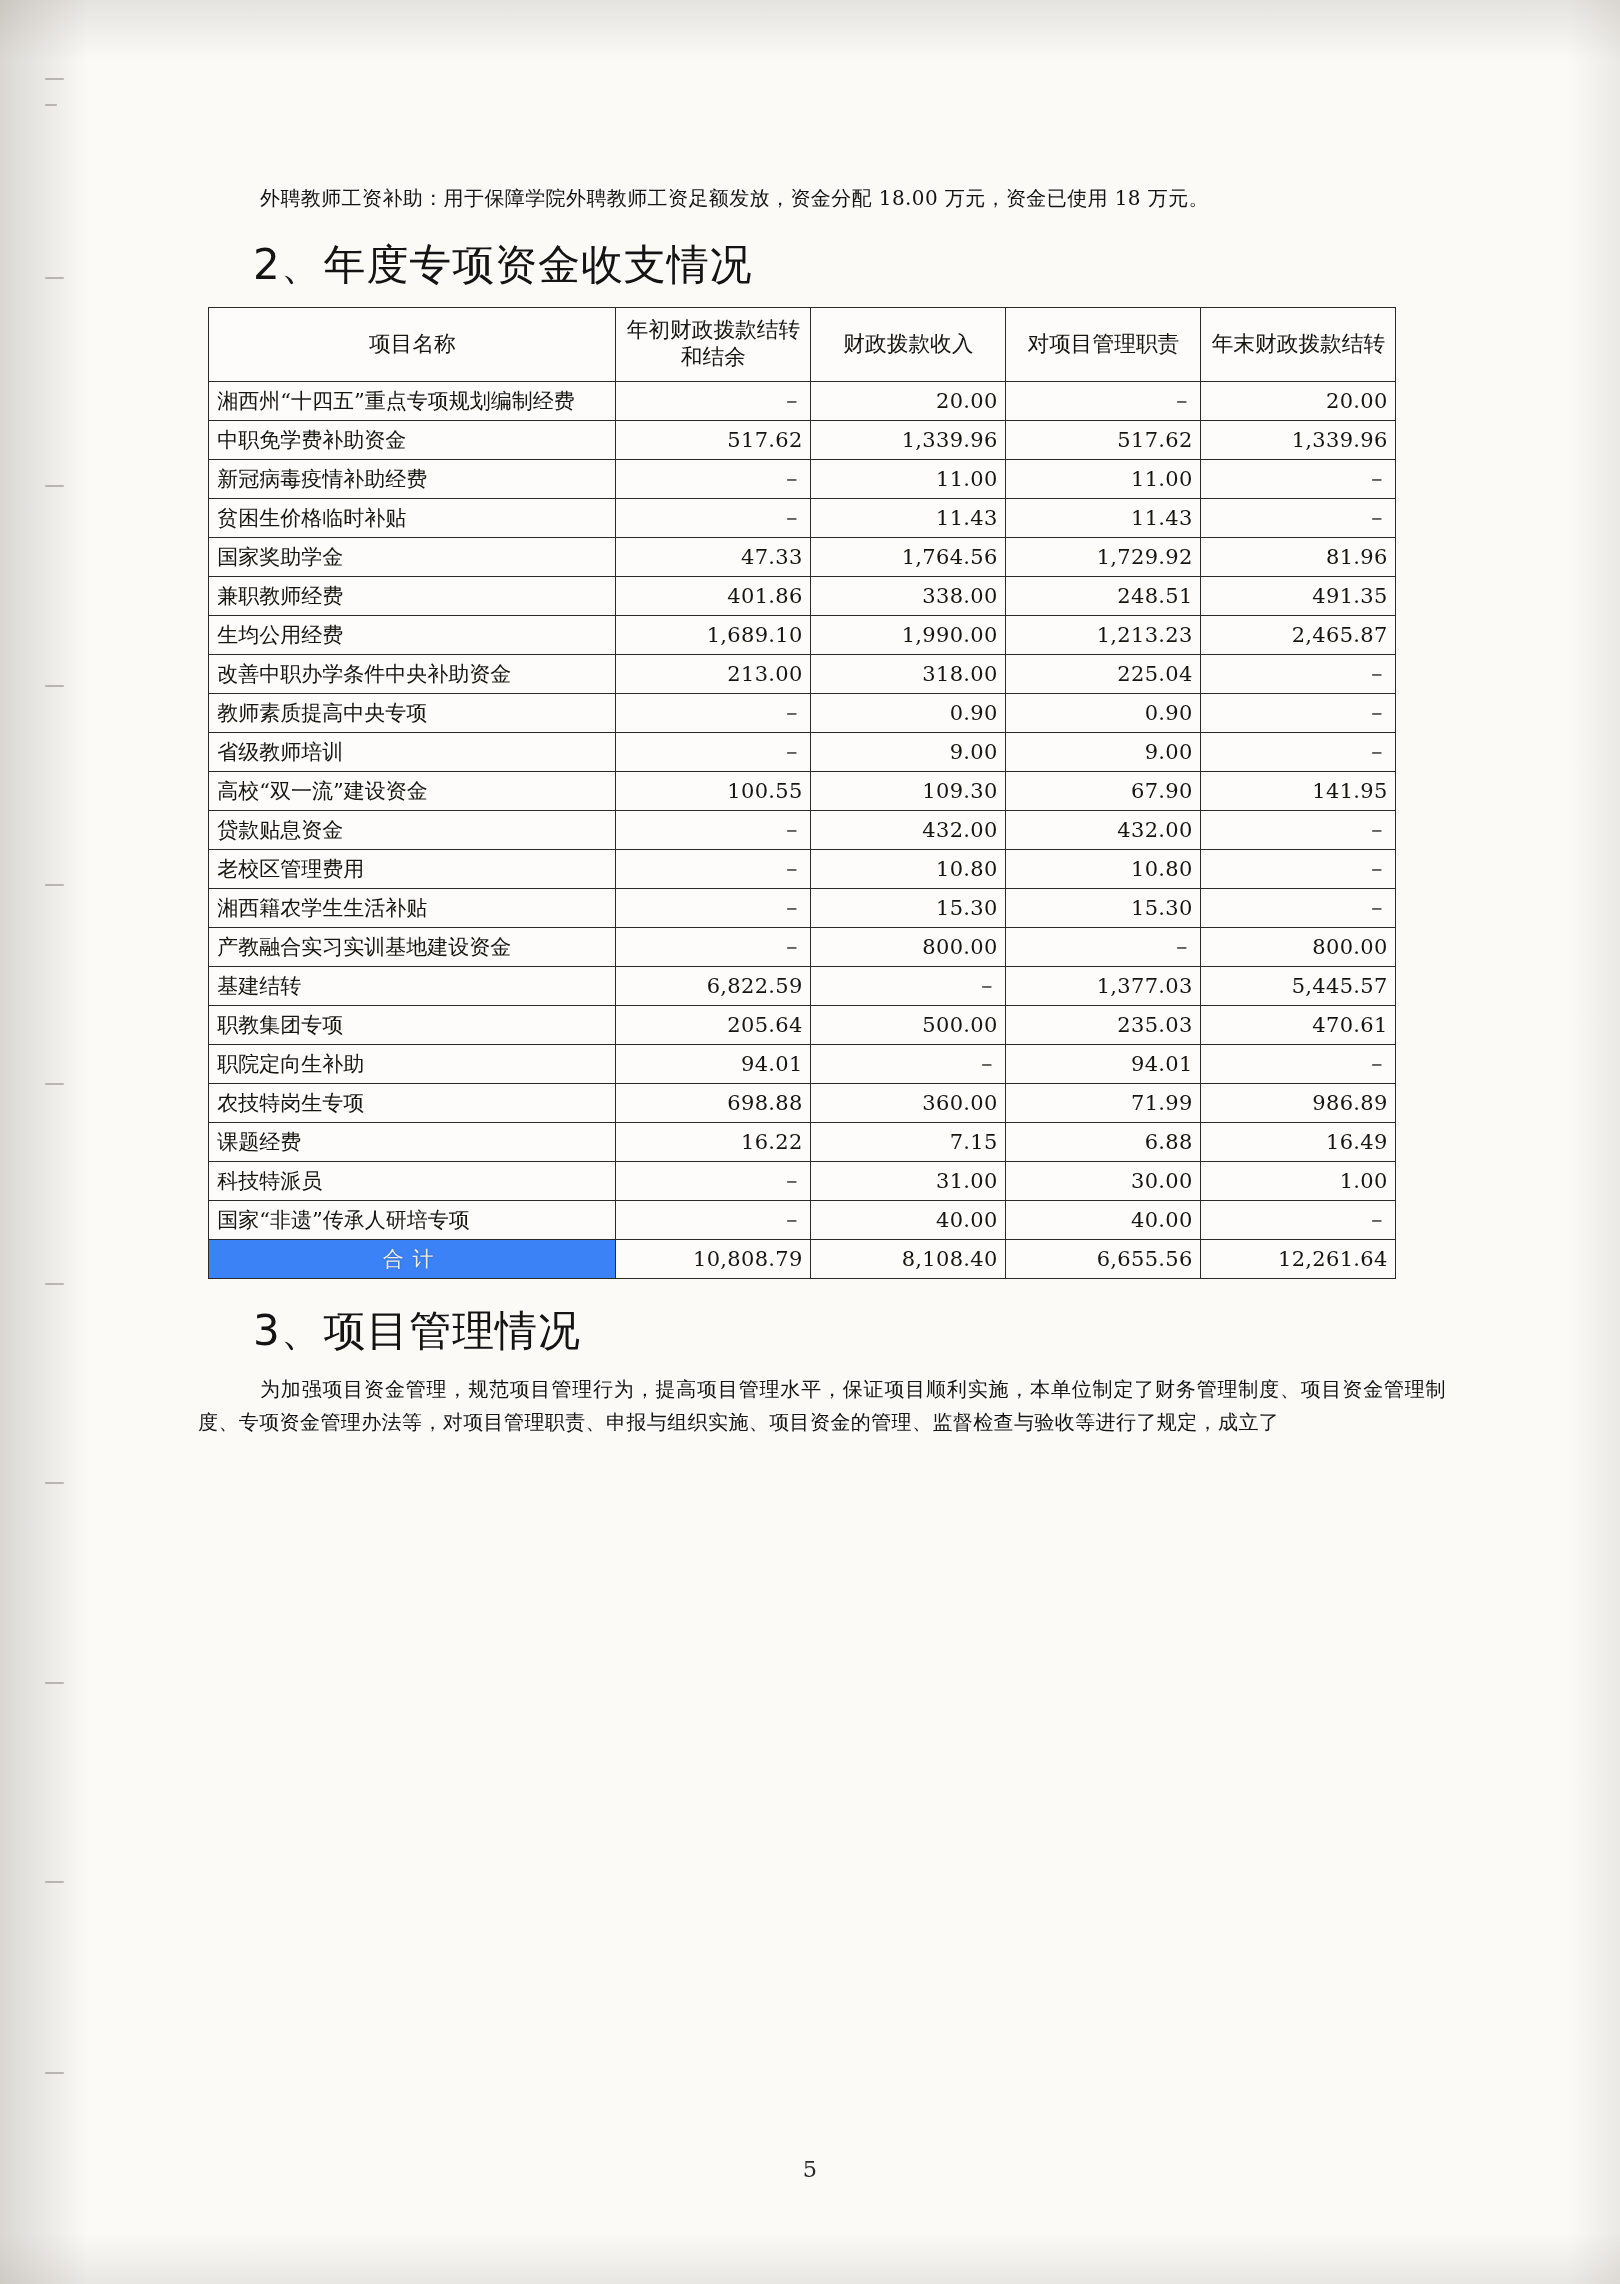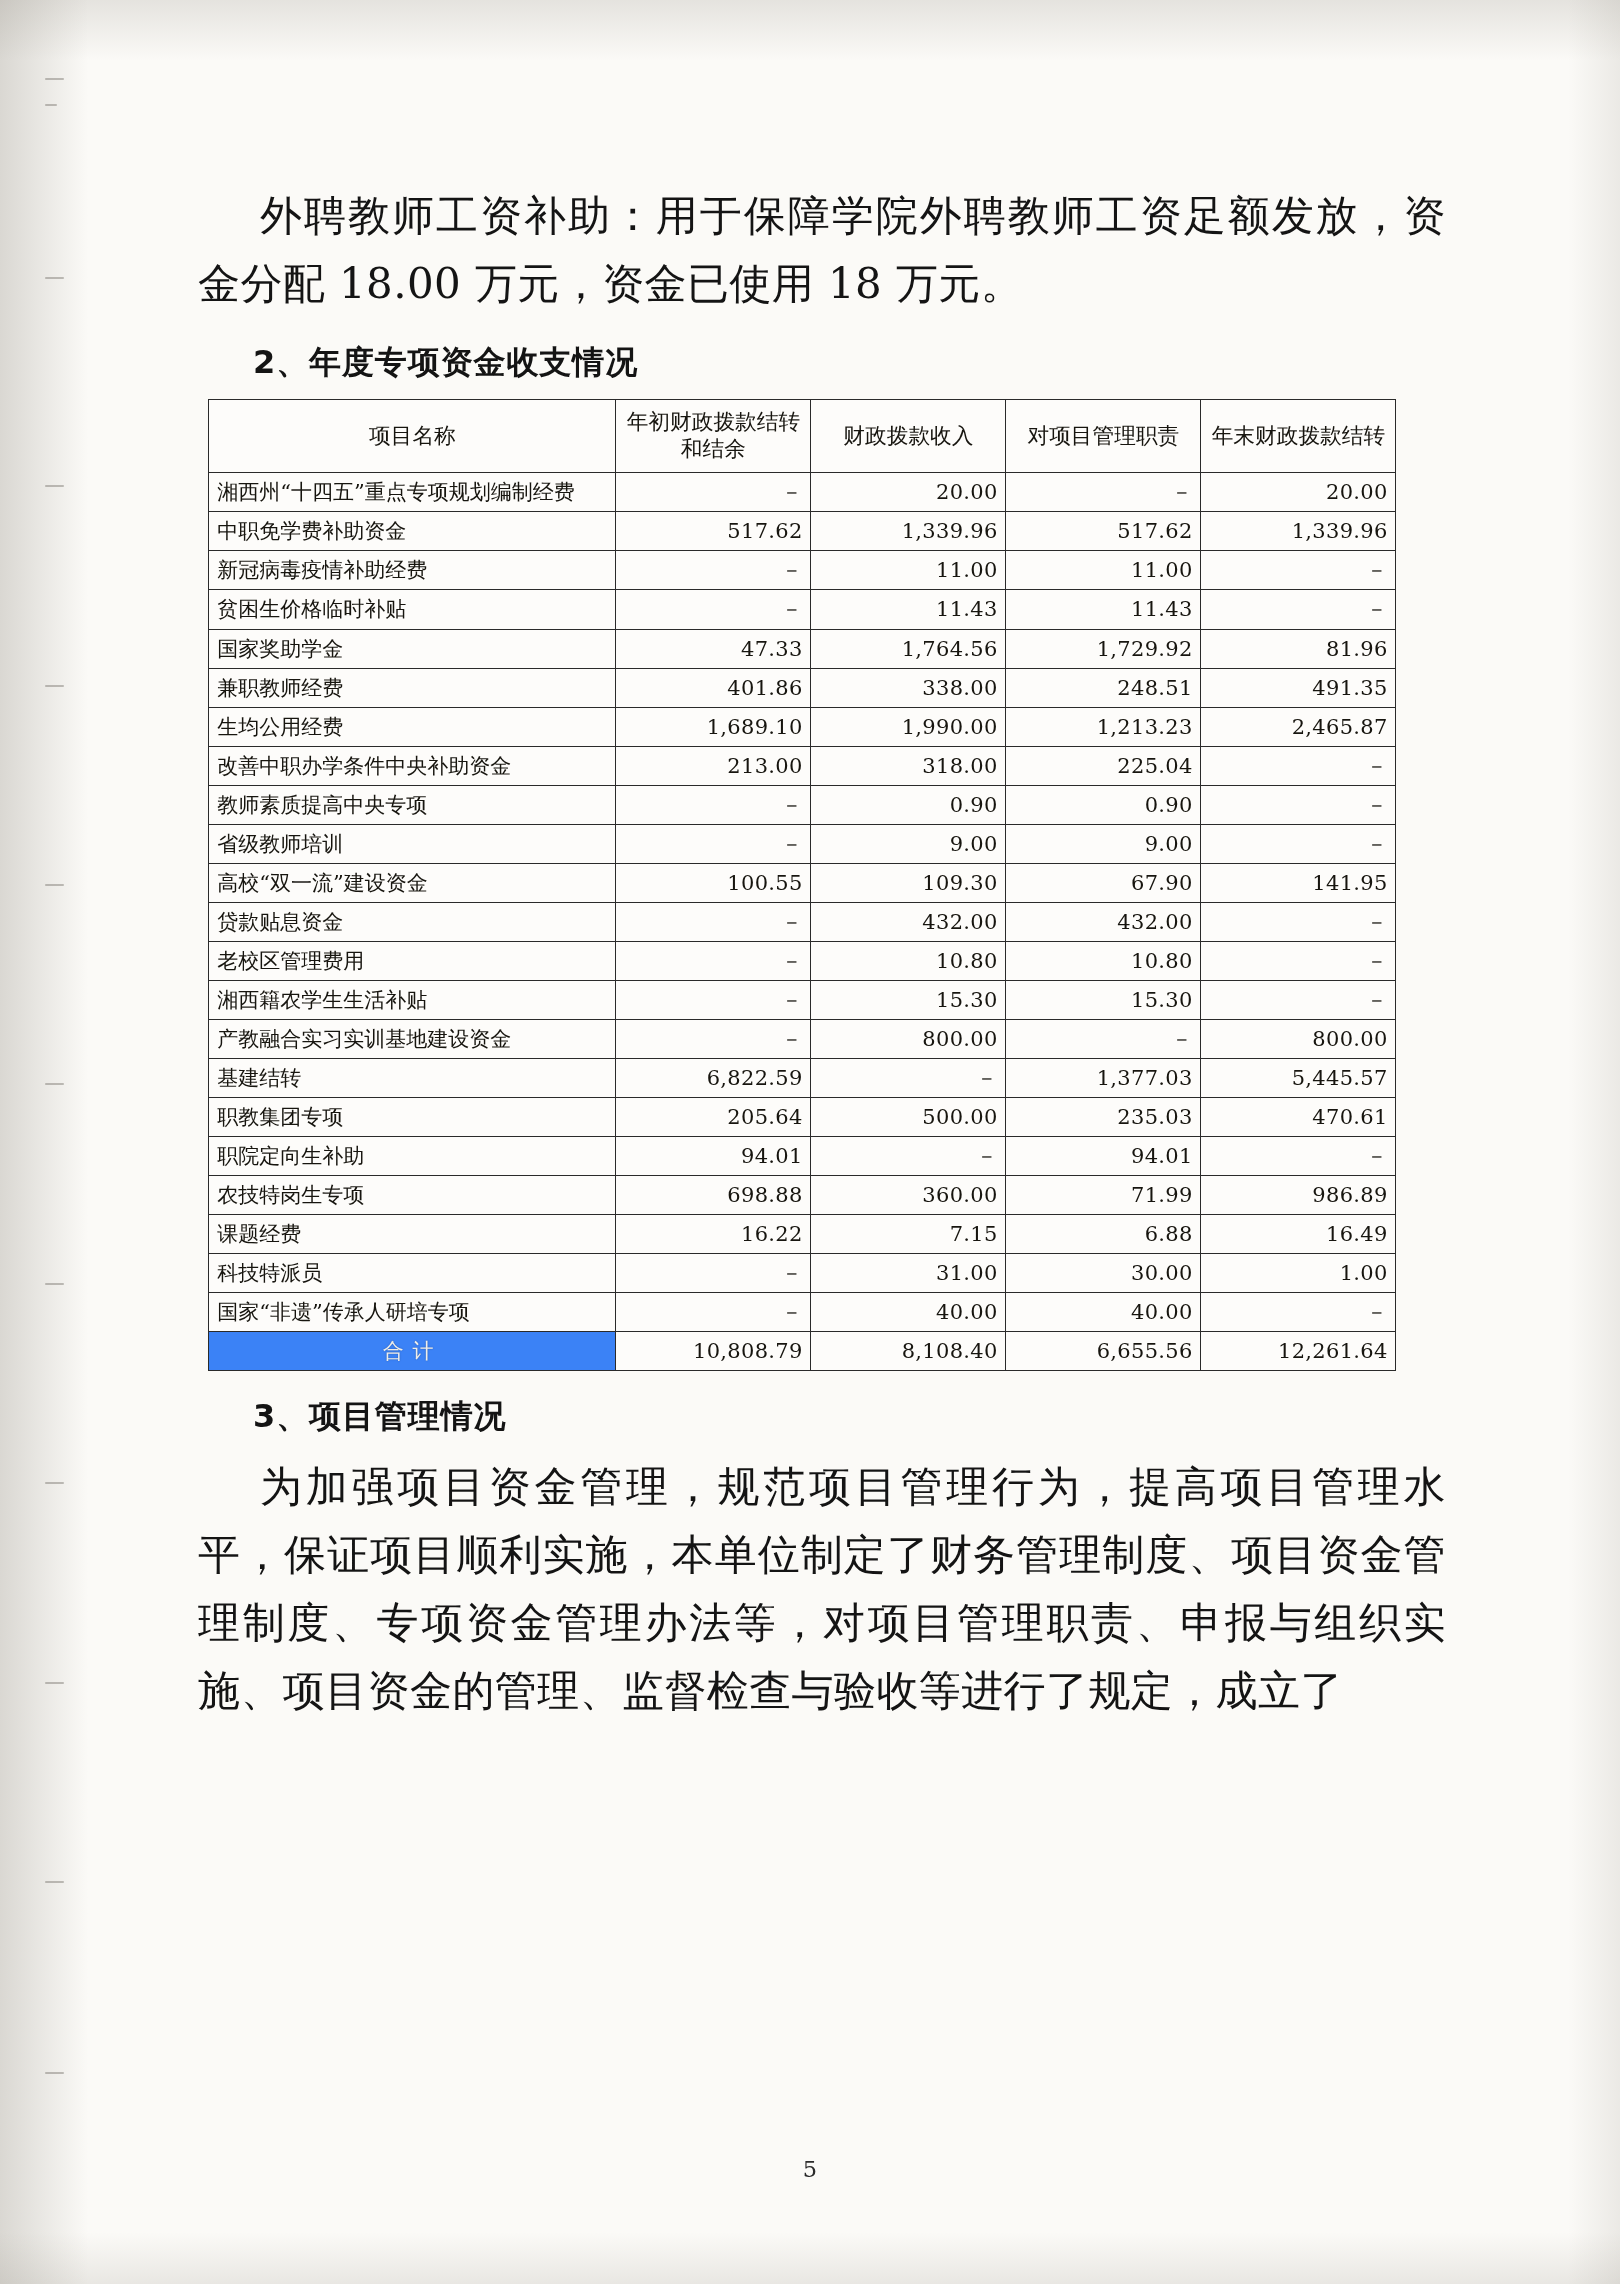--- a/index.html
+++ b/index.html
@@ -63,32 +63,32 @@
   }
 
   .content {
     position: absolute;
     left: 198px;
     top: 182px;
     width: 1248px;
   }
 
   p.body-text {
-    font-size: 42px;
+    font-size: 20px;
     line-height: 1.62;
     margin: 0 0 5.2px 0;
     letter-spacing: 0.4px;
     text-align: justify;
   }
   p.indent { text-indent: 62px; }
 
   h2.section-heading {
     font-family: "DejaVu Sans", "Liberation Sans", sans-serif;
-    font-weight: bold;
-    font-size: 32px;
+    font-weight: normal;
+    font-size: 42px;
     margin: 22.5px 0 14px 55px;
     letter-spacing: 0.9px;
   }
 
   table.fund-table {
     border-collapse: collapse;
     width: 1188px;
     margin: 3.5px 0 0 10.4px;
     table-layout: fixed;
     background: #fdfcfa;

